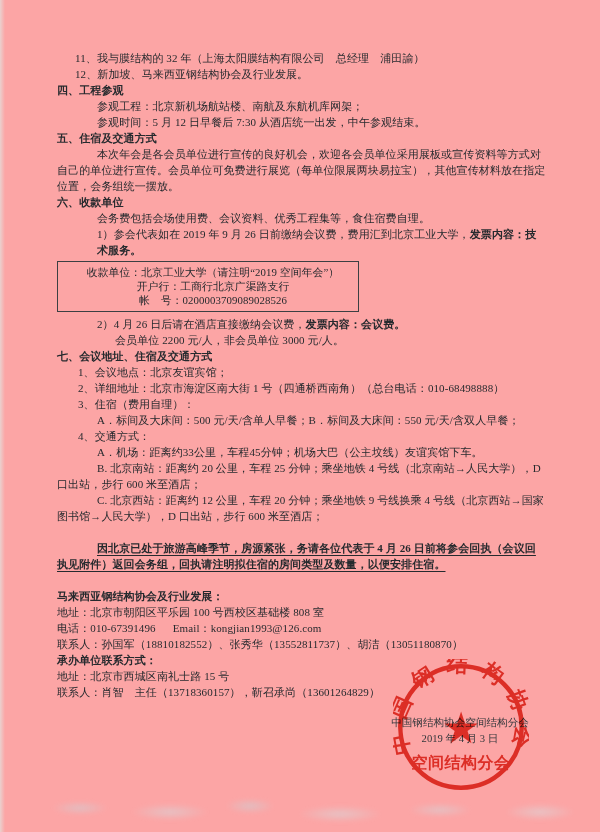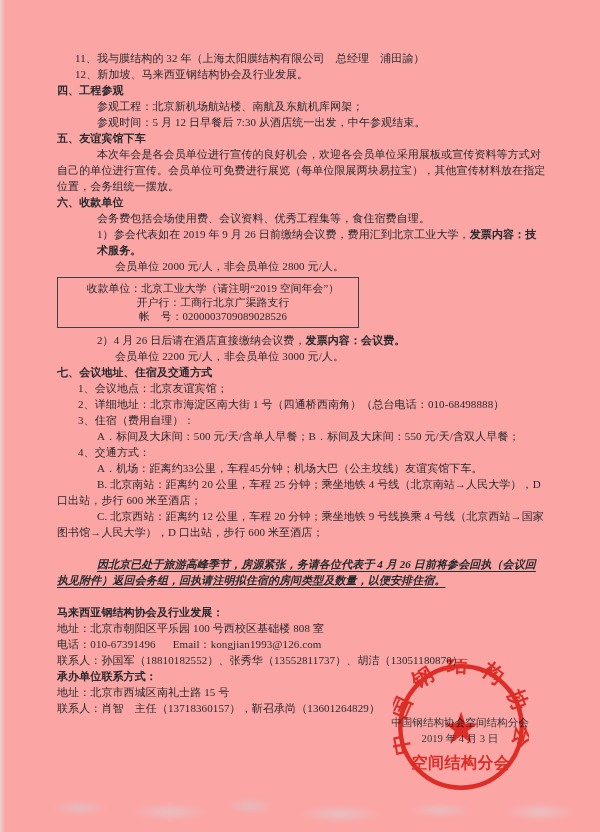--- a/index.html
+++ b/index.html
@@ -11,21 +11,21 @@
     font-family:"Liberation Serif","DejaVu Serif",serif;
     color:#262a2e;
   }
   .content{
     position:absolute;
     left:57px; top:50px;
     width:489px;
   }
   .ln{font-size:11px;line-height:16px;letter-spacing:0.1px;}
   .b{font-weight:bold;}
-  .u{font-weight:bold;text-decoration:underline;text-underline-offset:2.5px;text-decoration-thickness:1.2px;font-style:italic;}
+  .u{font-weight:bold;text-decoration:underline;text-underline-offset:2.5px;text-decoration-thickness:1.2px;}
   .item{padding-left:18px;}
   .indA{padding-left:40px;}          
   .hangA{text-indent:40px;}          
   .indB{padding-left:21px;}          
   .indC{padding-left:58px;}
   .gap16{height:16px;}
   .bankbox{
     width:282px;
     margin:3px 0 4px 0;
     border:1.5px solid #3c3f42;
@@ -78,27 +78,26 @@
 
   <div class="content">
 
     <div class="ln item">11、我与膜结构的 32 年（上海太阳膜结构有限公司　总经理　浦田諭）</div>
     <div class="ln item">12、新加坡、马来西亚钢结构协会及行业发展。</div>
 
     <div class="ln b">四、工程参观</div>
     <div class="ln indA">参观工程：北京新机场航站楼、南航及东航机库网架；</div>
     <div class="ln indA">参观时间：5 月 12 日早餐后 7:30 从酒店统一出发，中午参观结束。</div>
 
-    <div class="ln b">五、友谊宾馆下车</div>
+    <div class="ln b">五、住宿及交通方式</div>
     <div class="ln hangA">本次年会是各会员单位进行宣传的良好机会，欢迎各会员单位采用展板或宣传资料等方式对自己的单位进行宣传。会员单位可免费进行展览（每单位限展两块易拉宝），其他宣传材料放在指定位置，会务组统一摆放。</div>
 
     <div class="ln b">六、收款单位</div>
     <div class="ln indA">会务费包括会场使用费、会议资料、优秀工程集等，食住宿费自理。</div>
     <div class="ln indA"><span>1）参会代表如在 2019 年 9 月 26 日前缴纳会议费，费用汇到北京工业大学，</span><span class="b">发票内容：技术服务。</span></div>
-    <div class="ln indC">会员单位 2000 元/人，非会员单位 2800 元/人。</div>
 
     <div class="bankbox">
       <div class="ln">收款单位：北京工业大学（请注明“2019 空间年会”）</div>
       <div class="ln">开户行：工商行北京广渠路支行</div>
       <div class="ln">帐　号：0200003709089028526</div>
     </div>
 
     <div class="ln indA"><span>2）4 月 26 日后请在酒店直接缴纳会议费，</span><span class="b">发票内容：会议费。</span></div>
     <div class="ln indC">会员单位 2200 元/人，非会员单位 3000 元/人。</div>
 

